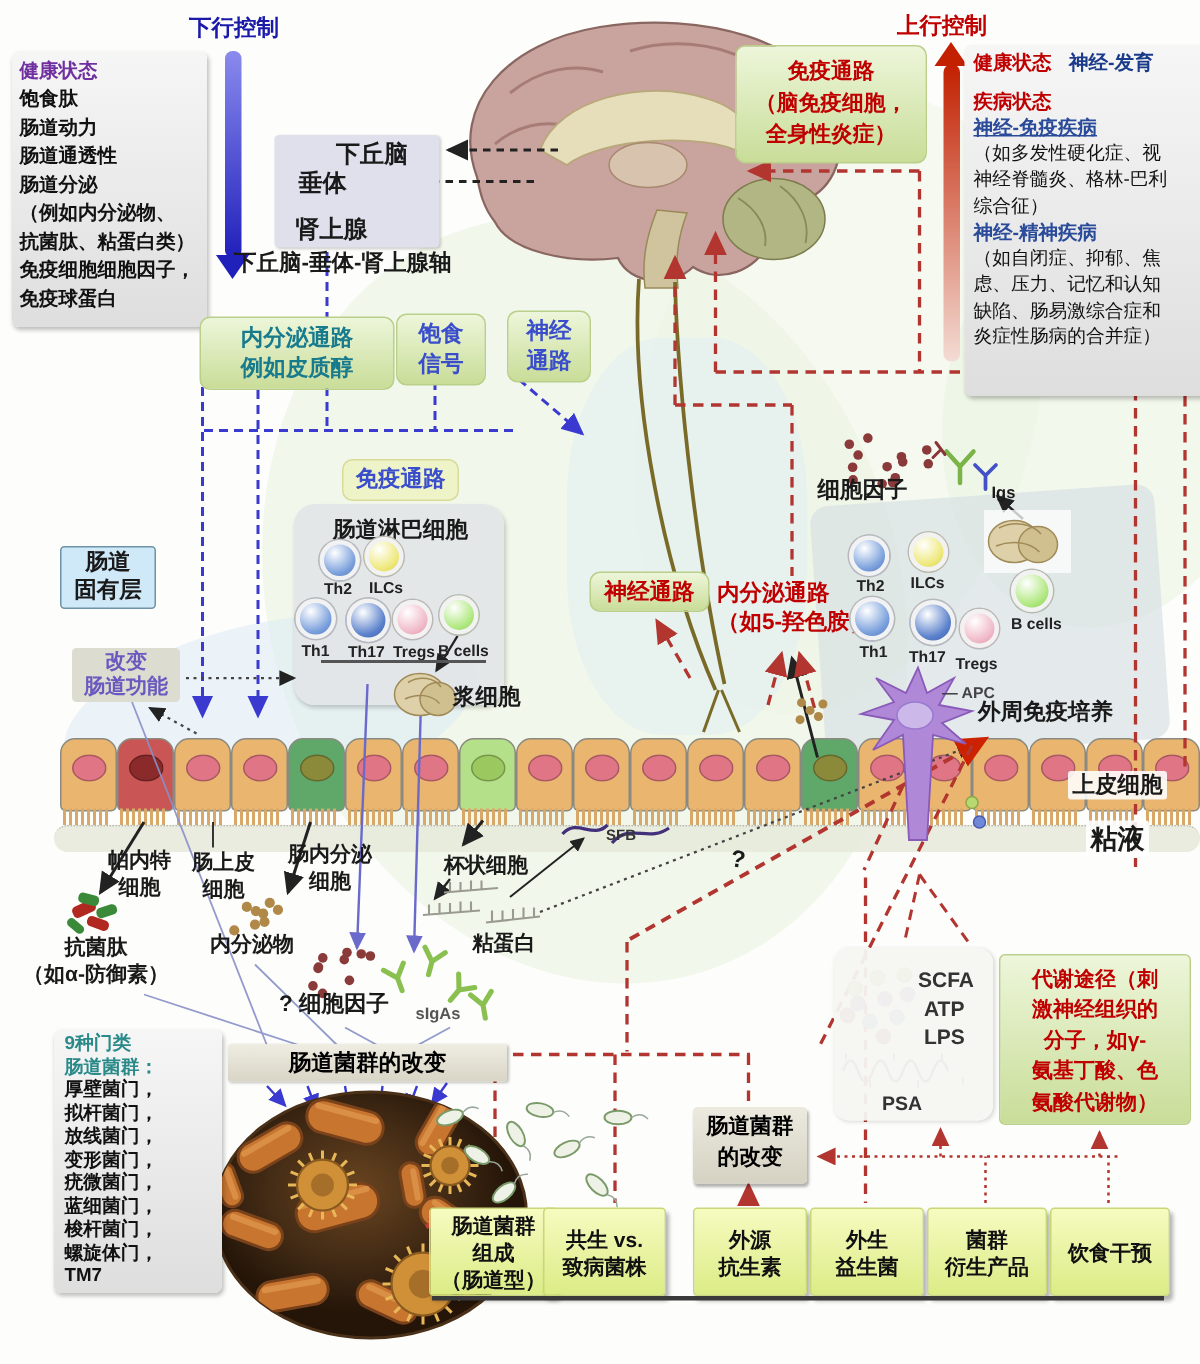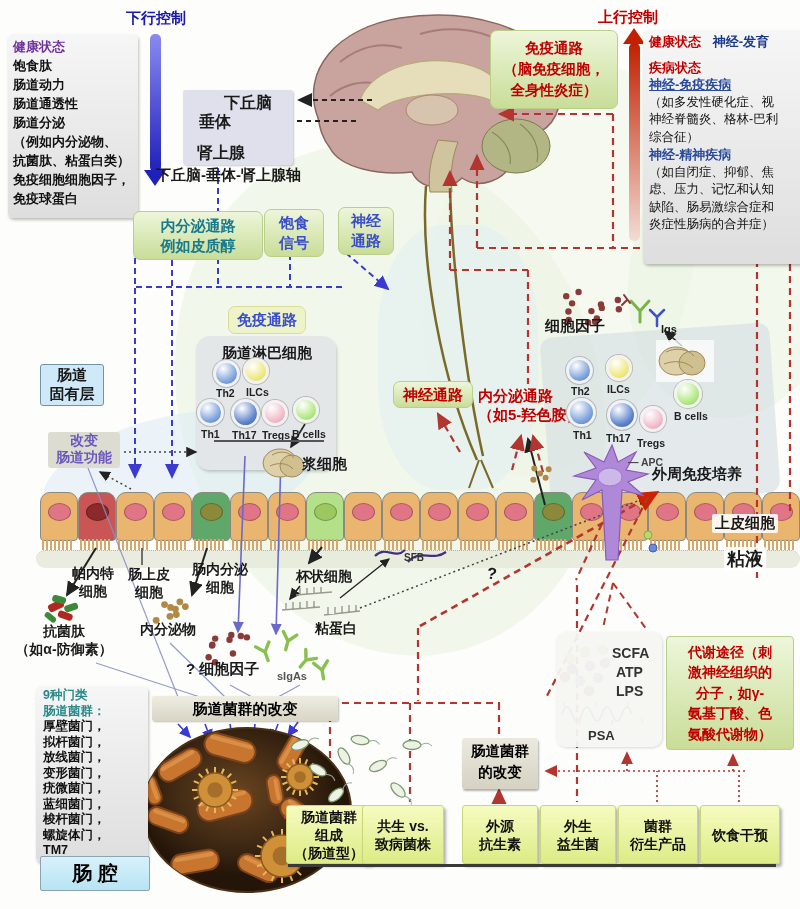--- a/index.html
+++ b/index.html
@@ -653,21 +653,20 @@
         <div style="">拟杆菌门，</div>
         <div style="">放线菌门，</div>
         <div style="">变形菌门，</div>
         <div style="">疣微菌门，</div>
         <div style="">蓝细菌门，</div>
         <div style="">梭杆菌门，</div>
         <div style="">螺旋体门，</div>
         <div style="">TM7</div>
       </div>
   </div>
-  <div class="abs" style="left:40px;top:856px;width:108px;height:33px;background:linear-gradient(#d8f1fa,#b8e4f4);border:1px solid #8aa5b0;border-radius:2px;text-align:center;font-size:20px;font-weight:bold;line-height:33px;">肠 腔</div>
 
   <div class="abs" style="left:556px;top:632px;width:106px;height:115px;background:rgba(246,246,242,.95);border-radius:10px;box-shadow:1px 1px 3px rgba(0,0,0,.15);"></div>
   <div class="abs lbl" style="left:612px;top:645px;font-size:14px;color:#333;">SCFA</div>
   <div class="abs lbl" style="left:616px;top:664px;font-size:14px;color:#333;text-align:center;">ATP</div>
   <div class="abs lbl" style="left:616px;top:683px;font-size:14px;color:#333;">LPS</div>
   <div class="abs lbl" style="left:588px;top:728px;font-size:13px;color:#333;">PSA</div>
   <div class="abs gbox redtext pre" style="left:666px;top:636px;width:126px;height:112px;font-size:14px;line-height:20.5px;border-radius:4px;">代谢途径（刺
 激神经组织的
 分子，如γ-
 氨基丁酸、色

